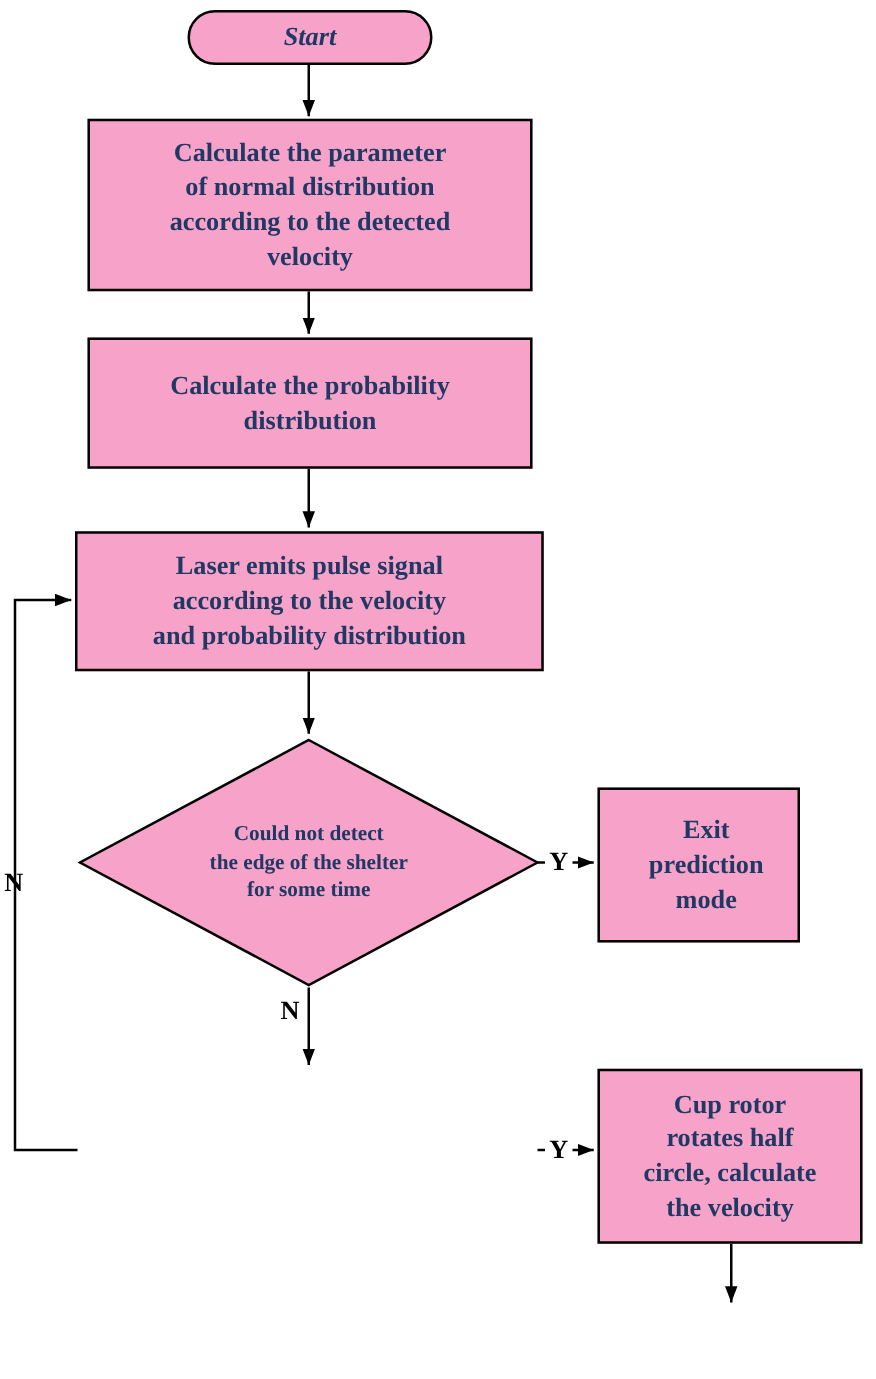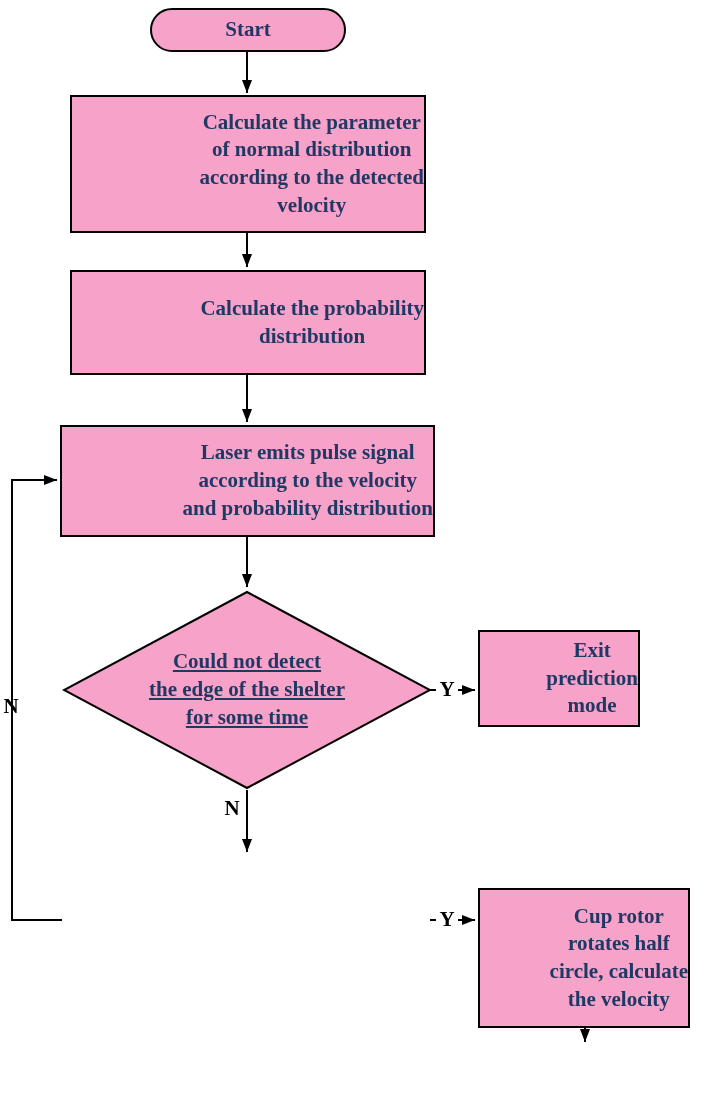--- a/index.html
+++ b/index.html
@@ -28,34 +28,34 @@
     box-sizing:border-box;
     text-align:center;
     color:var(--text-color);
     font-weight:bold;
     font-size:21px;
     line-height:1.32;
   }
   .rect-node{
     background:var(--node-fill);
     border:2px solid var(--node-border);
-    justify-content:flex-end;
   }
   .stadium{
     background:var(--node-fill);
     border:2px solid var(--node-border);
+    font-style:italic;
   }
   .diamond-wrap{position:absolute;}
   .diamond-wrap svg{position:absolute;left:0;top:0;width:100%;height:100%;}
   .diamond-wrap polygon{fill:var(--node-fill);stroke:var(--node-border);stroke-width:2;}
   .diamond-label{
     position:absolute;inset:0;
     display:flex;align-items:center;justify-content:center;
     text-align:center;color:var(--text-color);
-    font-weight:bold;font-size:21px;line-height:1.32;text-decoration:underline;
+    font-weight:bold;font-size:17px;line-height:1.32;
   }
   .node-label{white-space:pre-line;}
   .edge-label{
     position:absolute;
     color:#000000;
     font-weight:bold;
     font-size:21px;
     line-height:1;
     text-align:center;
   }
@@ -109,28 +109,28 @@
     <svg viewBox="0 0 370 200" preserveAspectRatio="none" xmlns="http://www.w3.org/2000/svg">
       <polygon points="185,2 368,100 185,198 2,100"></polygon>
     </svg>
     <div class="diamond-label">
       <span class="node-label">Could not detect
 the edge of the shelter
 for some time</span>
     </div>
   </div>
 
-  <div class="node rect-node" style="left:478px;top:630px;width:162px;height:97px;padding-left:12px;">
+  <div class="node rect-node" style="left:478px;top:630px;width:162px;height:124px;padding-left:12px;">
     <span class="node-label">Exit
 prediction
 mode</span>
   </div>
 
 
-  <div class="node rect-node" style="left:478px;top:888px;width:212px;height:140px;">
+  <div class="node rect-node" style="left:478px;top:855px;width:212px;height:140px;">
     <span class="node-label">Cup rotor
 rotates half
 circle, calculate
 the velocity</span>
   </div>
 
 
   <div class="edge-label on-line" style="left:436px;top:678px;width:18px;">Y</div>
 
   <div class="edge-label" style="left:222px;top:798px;width:20px;">N</div>

